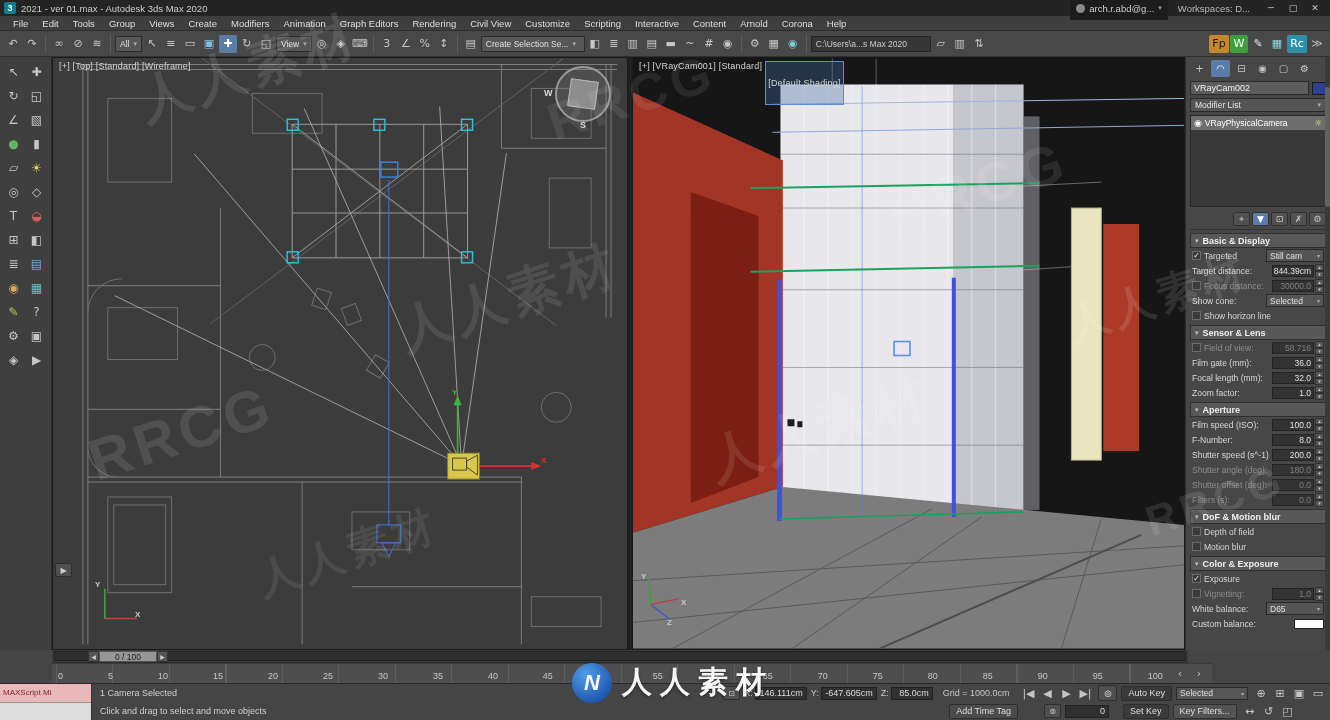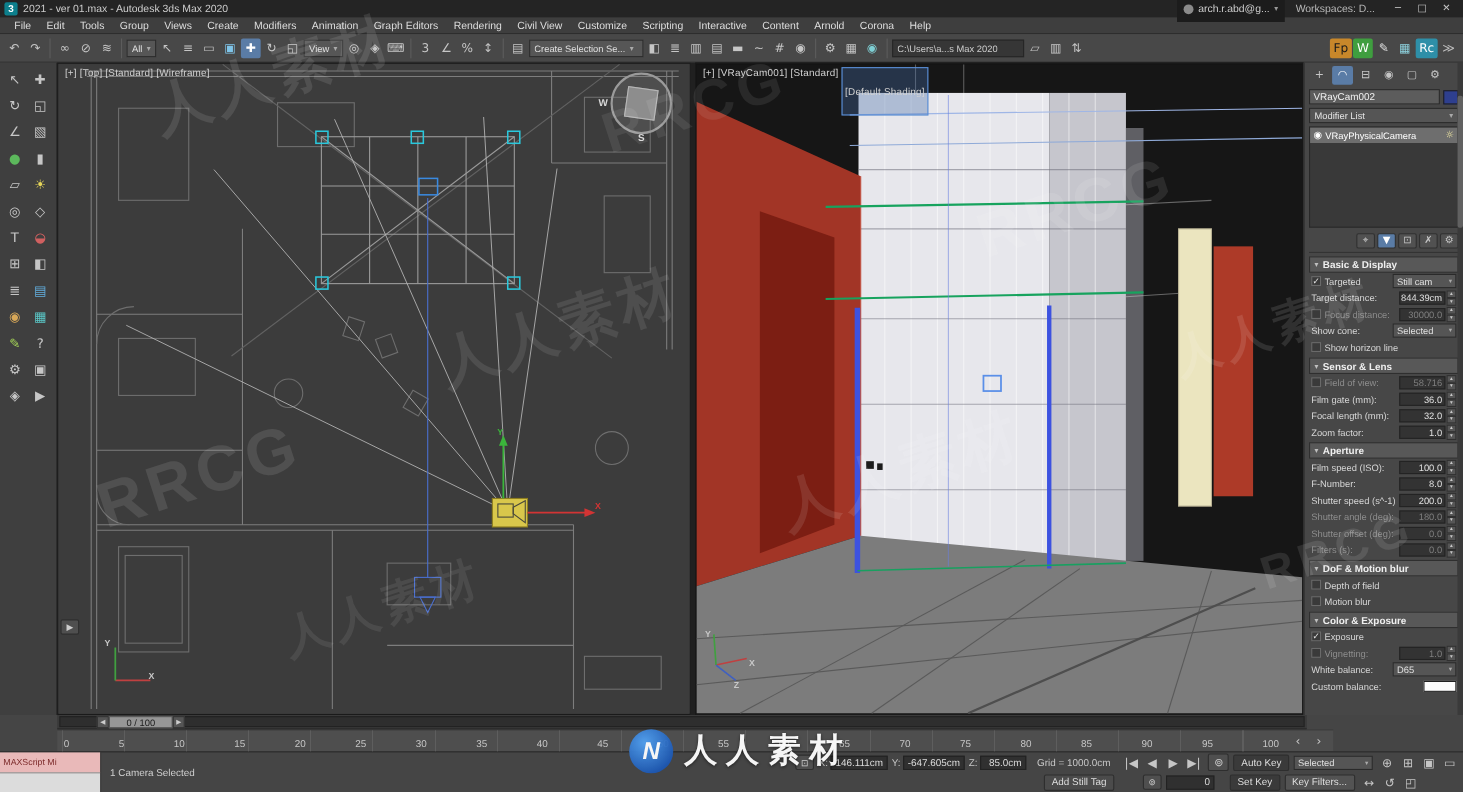--- a/index.html
+++ b/index.html
@@ -694,20 +694,23 @@
   <div class="listener">
     <div class="listener-pink">
         <span>MAXScript Mi</span>
       </div>
     <div class="listener-white"></div>
   </div>
   <div class="status-mid">
     <div class="s-row">
         <span>1 Camera Selected</span>
       </div>
+    <div class="s-row">
+        <span>Click and drag to select and move objects</span>
+      </div>
   </div>
   <div class="status-right">
     <div class="s-row">
       <span class="mini-icn">⊡</span>
       <span class="coord">
           <span class="cl">X:</span>
           <span class="cfield" style="width:52px">146.111cm</span>
         </span>
       <span class="coord">
           <span class="cl">Y:</span>
@@ -730,21 +733,21 @@
           <span>Selected</span>
         </span>
       <span class="igroup">
           <span class="icn">⊕</span>
           <span class="icn">⊞</span>
           <span class="icn">▣</span>
           <span class="icn">▭</span>
         </span>
     </div>
     <div class="s-row">
-      <span class="btn flat" style="margin-left:226px">Add Still Tag</span>
+      <span class="btn flat" style="margin-left:226px">Add Time Tag</span>
       <span class="mini-icn" style="margin-left:22px">⊚</span>
       <span class="cfield" style="width:44px">0</span>
       <span class="btn dark" style="margin-left:10px">Set Key</span>
       <span class="btn">Key Filters...</span>
       <span class="igroup">
           <span class="icn">↔</span>
           <span class="icn">↺</span>
           <span class="icn">◰</span>
         </span>
     </div>

